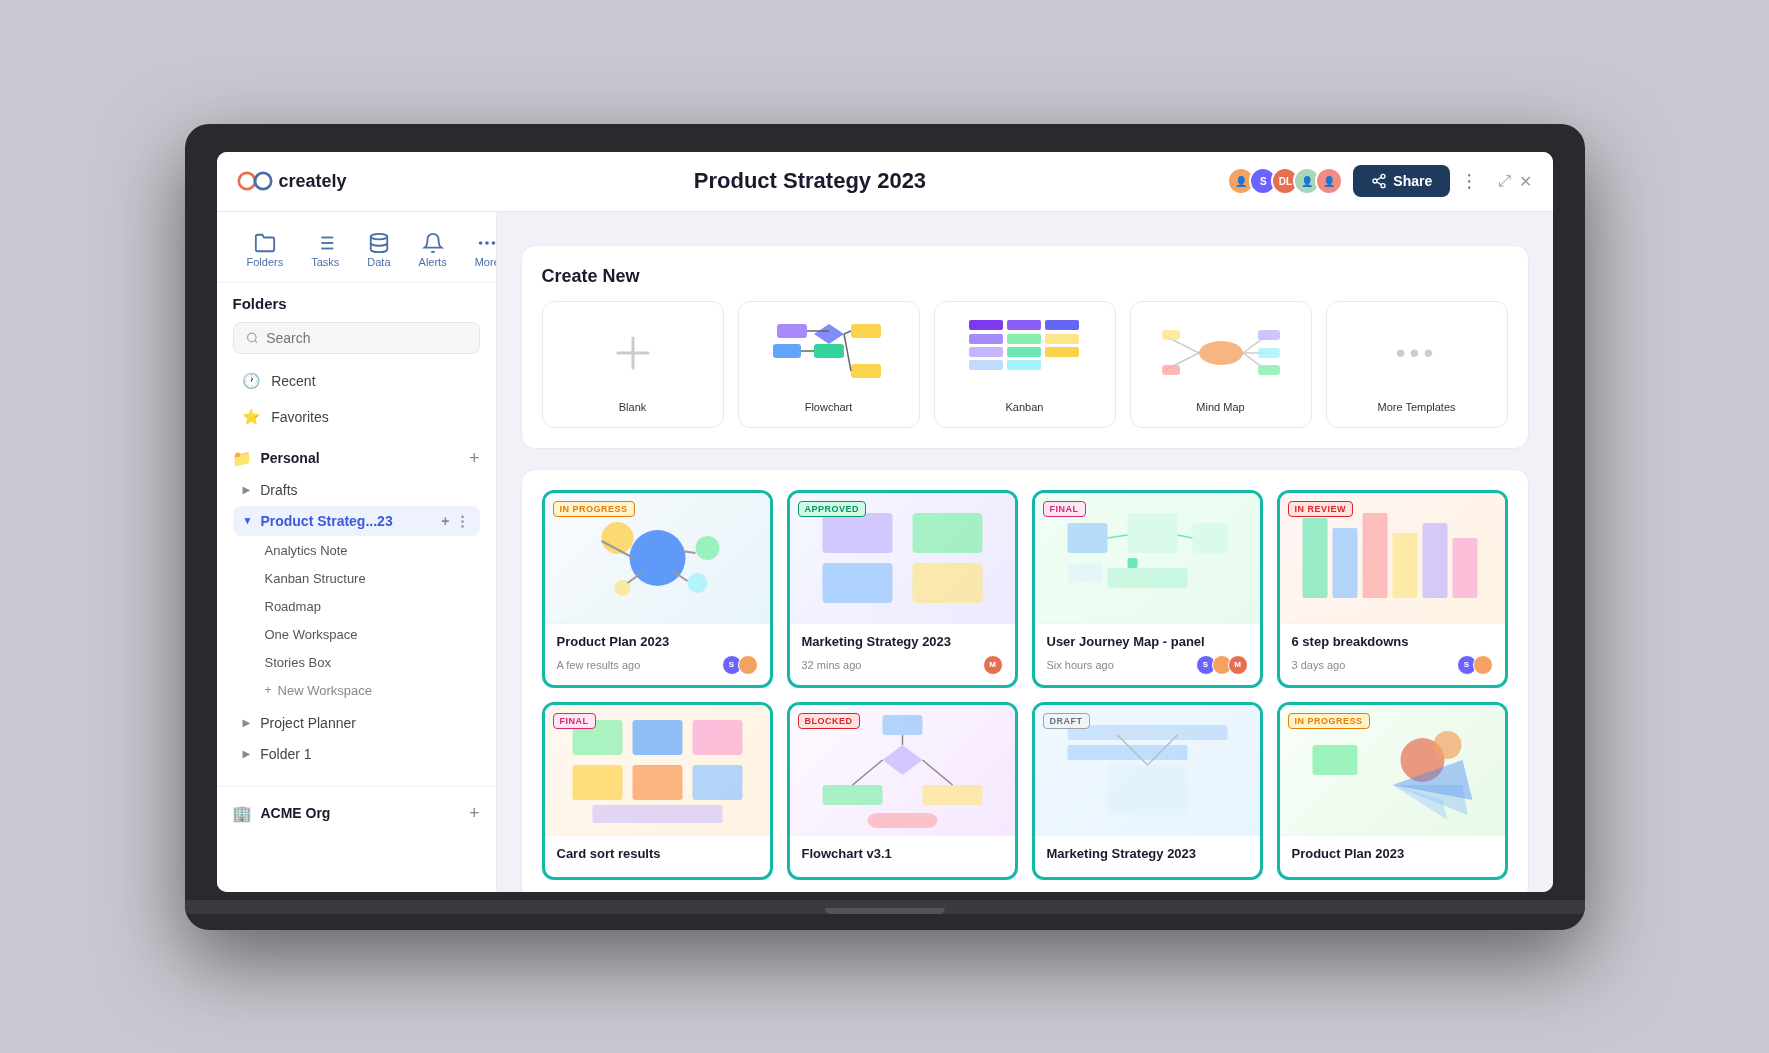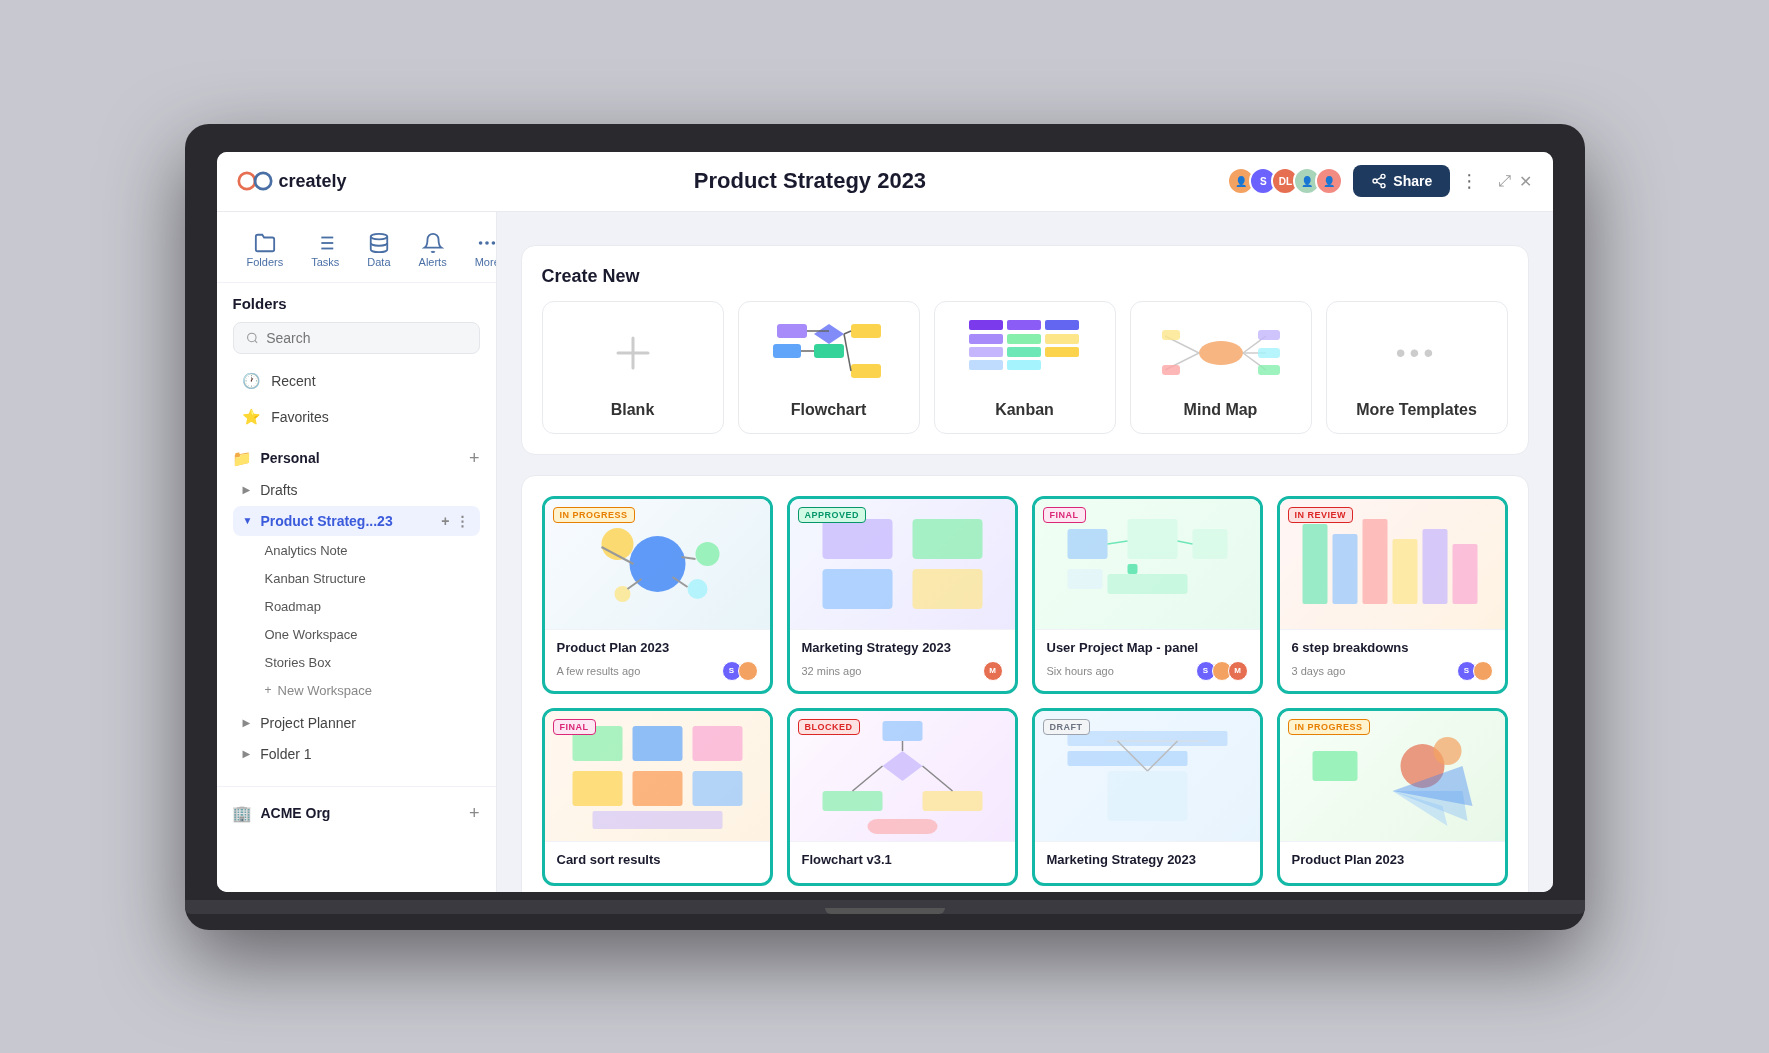--- a/index.html
+++ b/index.html
@@ -304,22 +304,22 @@
       transition: box-shadow 0.2s;
     }
     .template-preview {
       width: 120px;
       height: 75px;
       display: flex;
       align-items: center;
       justify-content: center;
     }
     .template-label {
-      font-size: 16px;
-      font-weight: 700;
+      font-size: 11px;
+      font-weight: 400;
       color: #333;
       text-align: center;
     }
 
     
     .workspaces-section {
       background: #fff;
       border-radius: 14px;
       padding: 20px;
       border: 1px solid #e8eaee;
@@ -751,21 +751,21 @@
                     <rect x="80" y="20" width="50" height="40" rx="3" fill="#d1fae5" opacity="0.7"></rect>
                     <rect x="145" y="30" width="35" height="30" rx="3" fill="#d1fae5" opacity="0.6"></rect>
                     <rect x="60" y="75" width="80" height="20" rx="3" fill="#a7f3d0" opacity="0.5"></rect>
                     <rect x="20" y="70" width="35" height="20" rx="3" fill="#e0f2fe" opacity="0.6"></rect>
                     <line x1="60" y1="45" x2="80" y2="42" stroke="#6ee7b7" stroke-width="1.5"></line>
                     <line x1="130" y1="42" x2="145" y2="45" stroke="#6ee7b7" stroke-width="1.5"></line>
                     <rect x="80" y="65" width="10" height="10" fill="#6ee7b7" rx="2"></rect>
                   </svg>
                 </div>
                 <div class="workspace-info">
-                  <div class="workspace-name">User Project Map - panel</div>
+                  <div class="workspace-name">User Journey Map - panel</div>
                   <div class="workspace-meta">
                     <span class="workspace-time">Six hours ago</span>
                     <div class="workspace-avatars">
                       <div class="ws-avatar" style="background:#6c63ff;">S</div>
                       <div class="ws-avatar" style="background:#f4a261;"></div>
                       <div class="ws-avatar" style="background:#e76f51;">M</div>
                     </div>
                   </div>
                 </div>
               </div>

